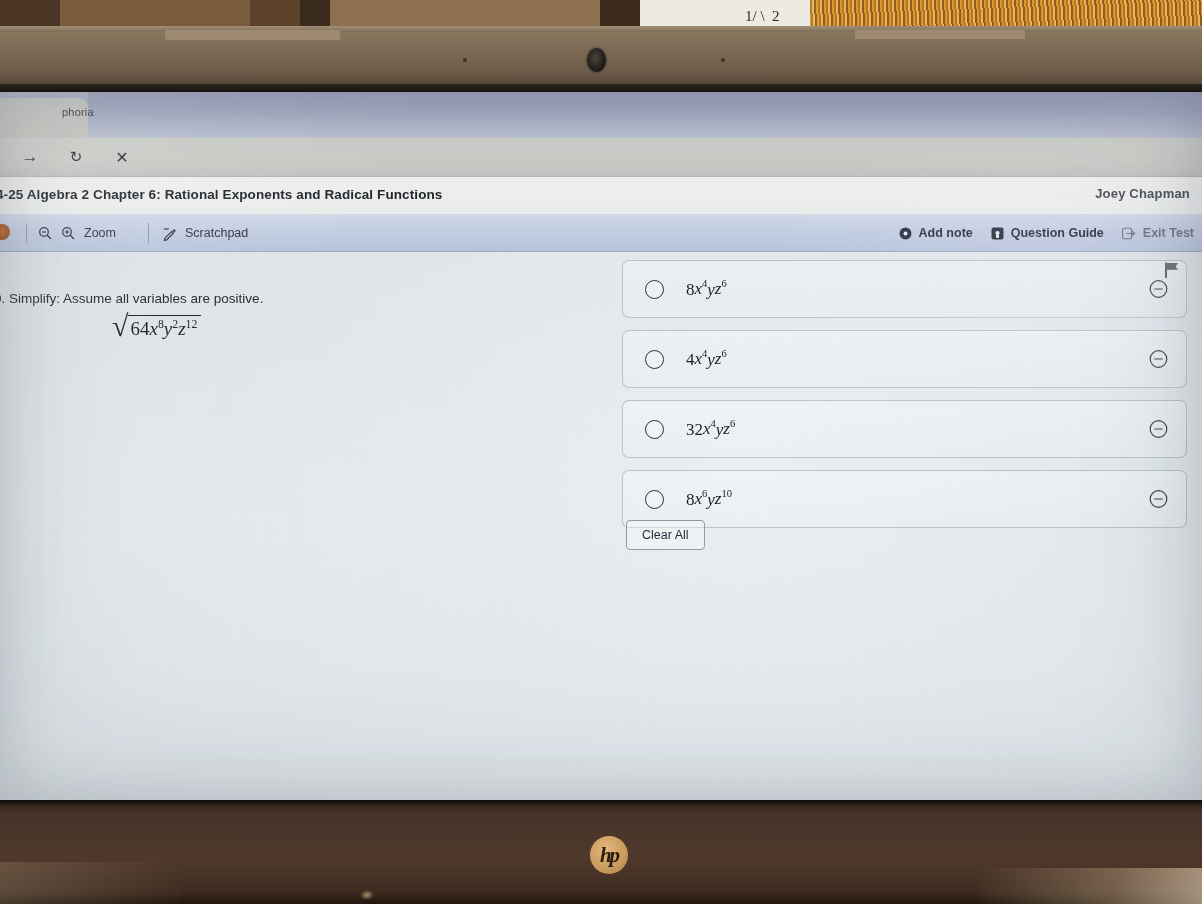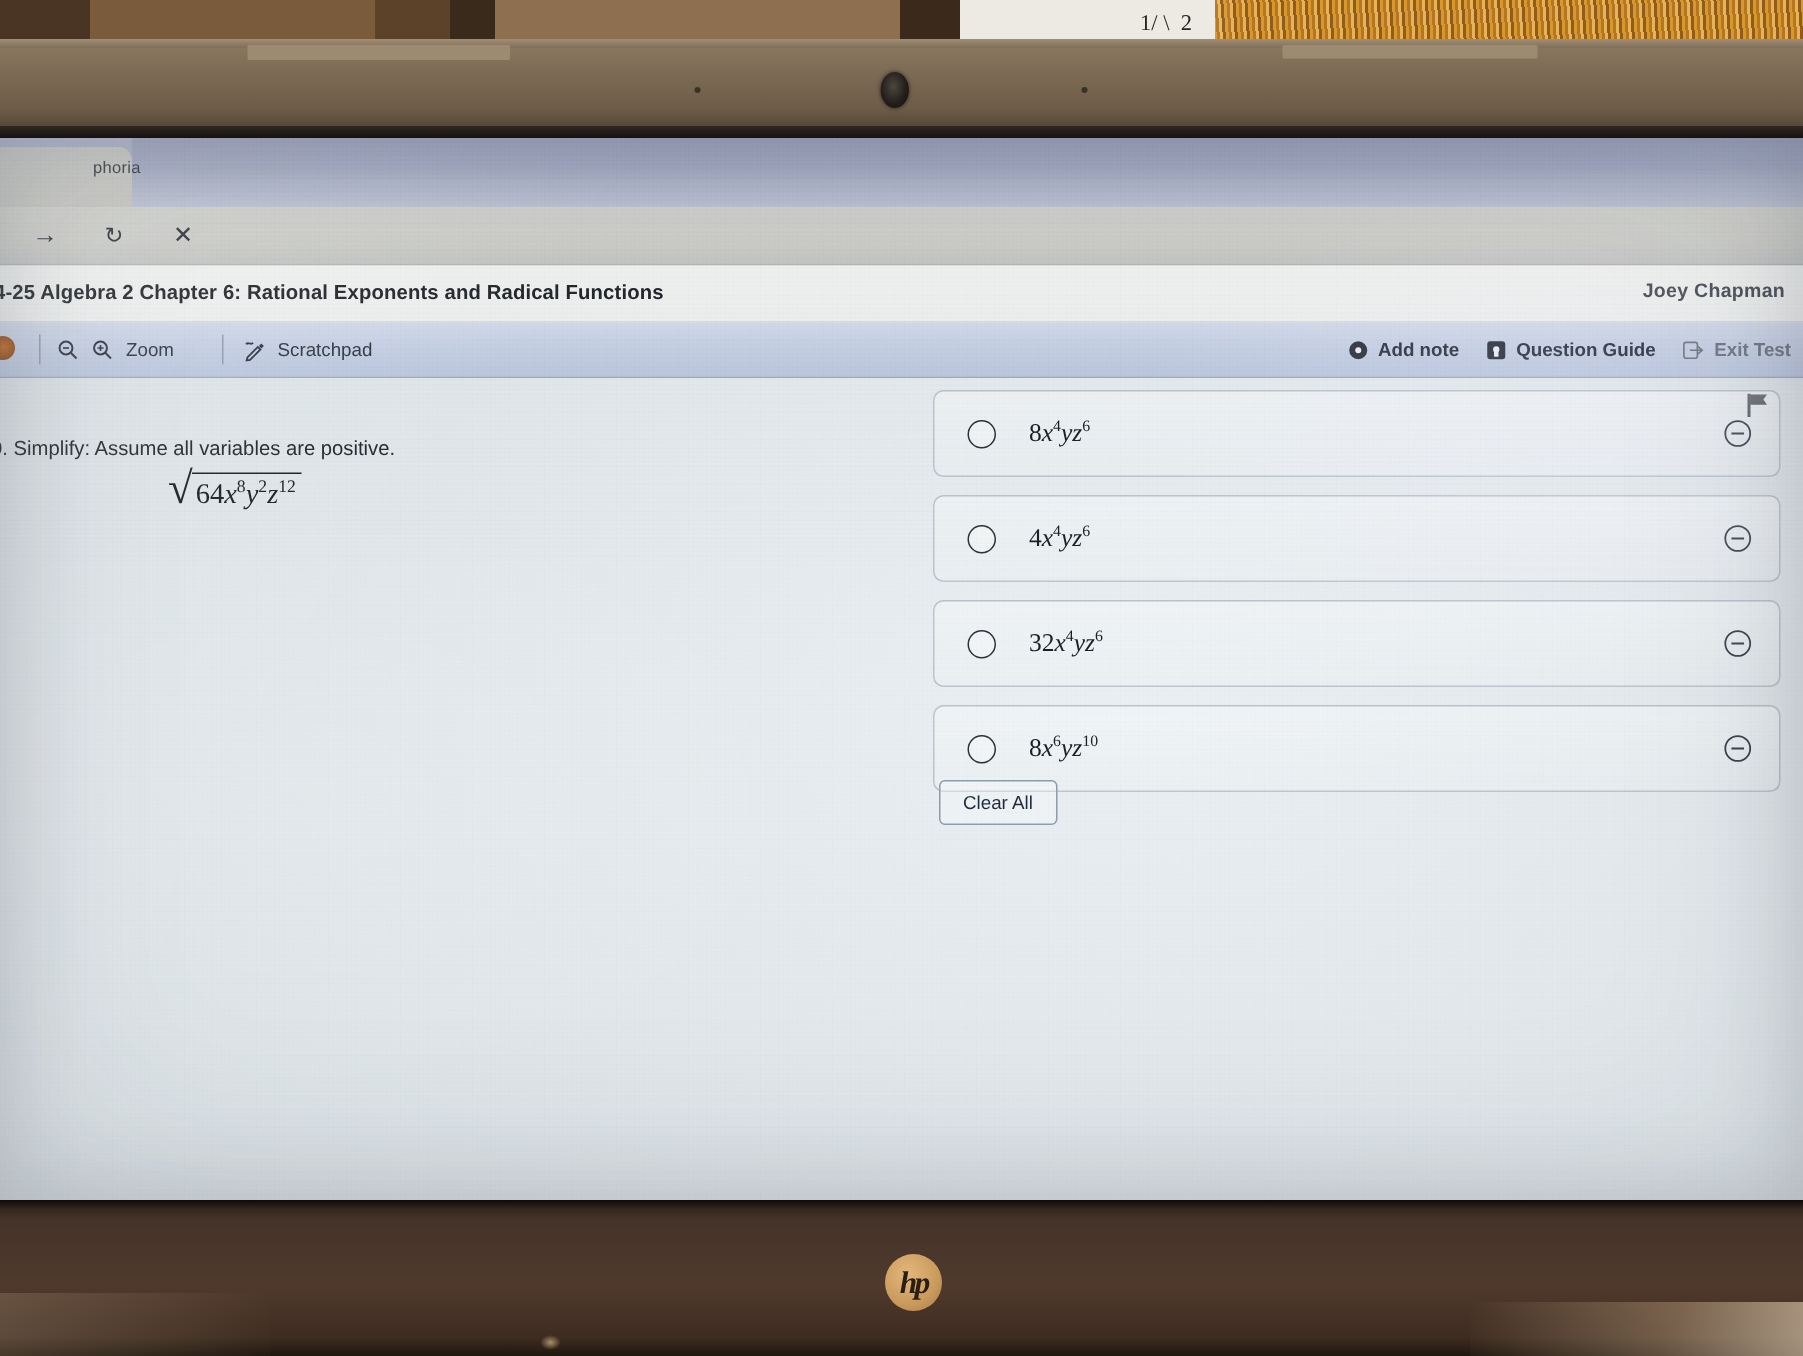--- a/index.html
+++ b/index.html
@@ -313,21 +313,21 @@
   }
 </style>
 </head>
 <body>
 
 <div id="photo-scene">
 
   <div class="room-backdrop"></div>
   <div class="room-dark-block"></div>
   <div class="room-poster">
-    <span class="poster-scribble" style="left:120px; top:8px;">1/ \ &nbsp;2</span>
+    <span class="poster-scribble" style="left:105px; top:8px;">1/ \ &nbsp;2</span>
   </div>
   <div class="room-fur"></div>
 
   <div class="bezel-top"></div>
   <div class="bezel-top-lip"></div>
   <div class="bezel-notch-l"></div>
   <div class="bezel-notch-r"></div>
   <div class="mic-dot mic-l"></div>
   <div class="webcam"></div>
   <div class="mic-dot mic-r"></div>

